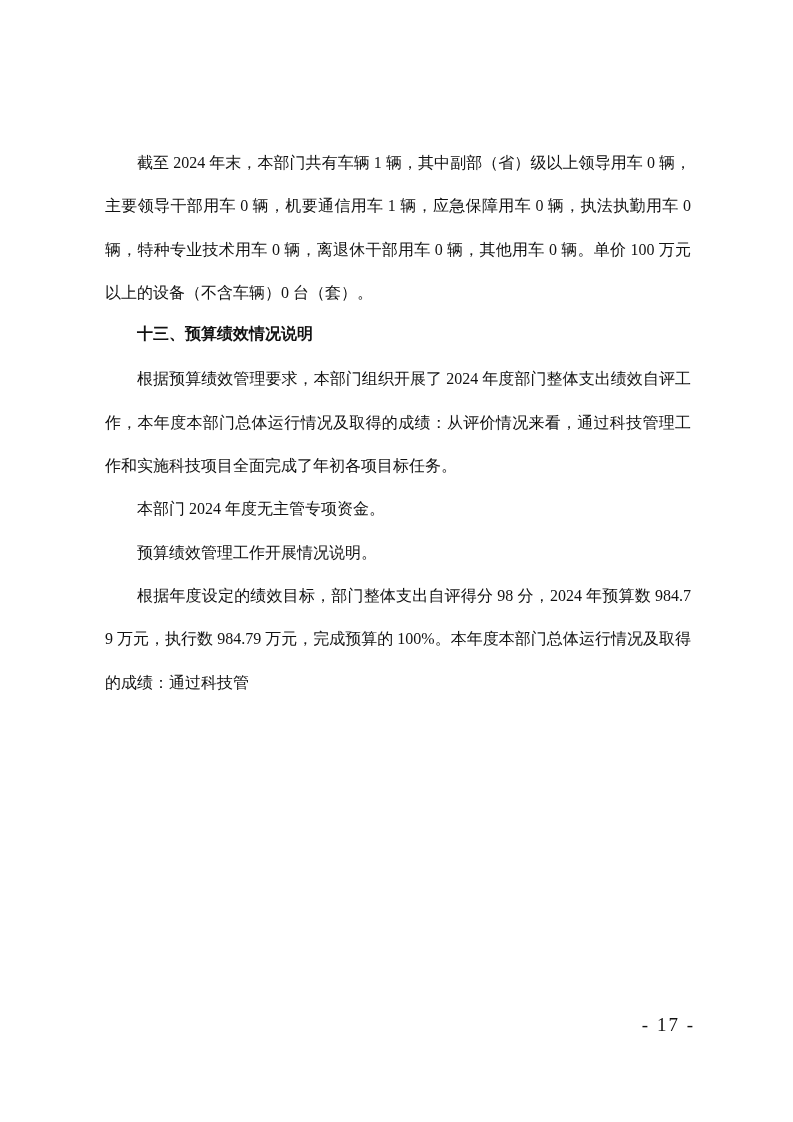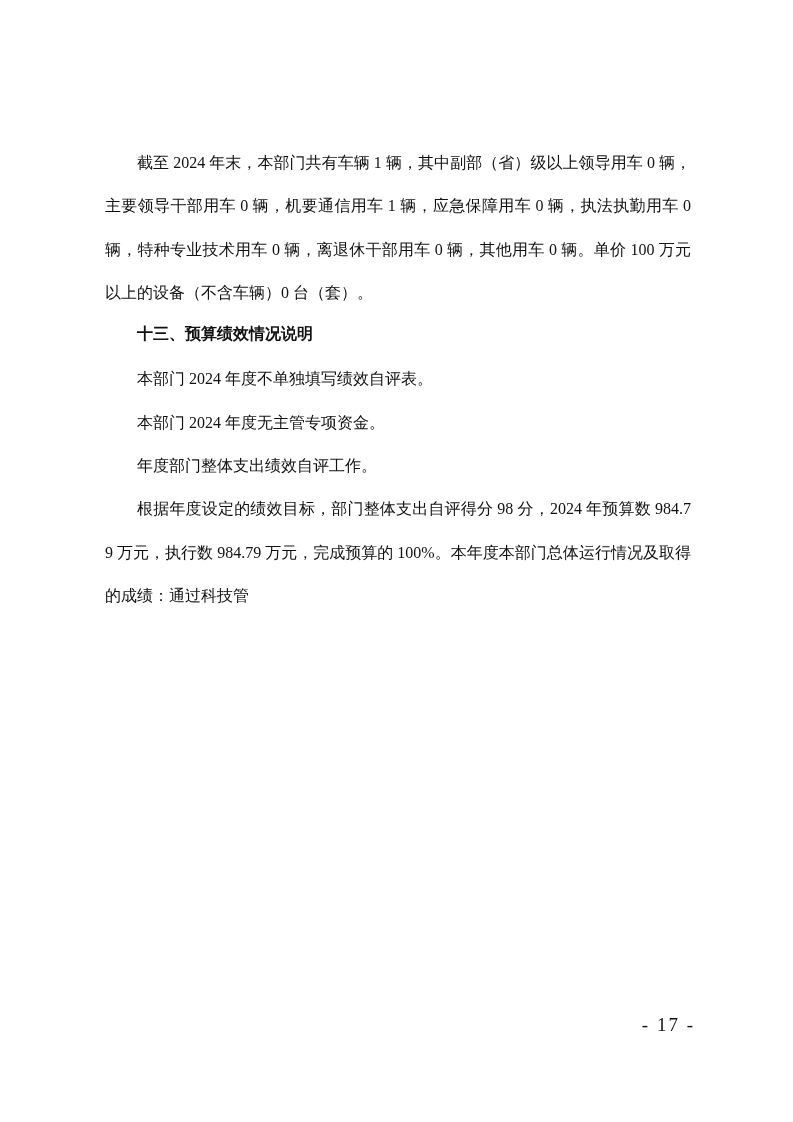--- a/index.html
+++ b/index.html
@@ -47,19 +47,19 @@
     letter-spacing: 2px;
   }
 </style>
 </head>
 <body>
 
 <div class="page">
   <div class="content" id="doc-body">
       <p class="para body">截至 2024 年末，本部门共有车辆 1 辆，其中副部（省）级以上领导用车 0 辆，主要领导干部用车 0 辆，机要通信用车 1 辆，应急保障用车 0 辆，执法执勤用车 0 辆，特种专业技术用车 0 辆，离退休干部用车 0 辆，其他用车 0 辆。单价 100 万元以上的设备（不含车辆）0 台（套）。</p>
       <p class="para heading">十三、预算绩效情况说明</p>
-      <p class="para body">本部门 2024 年度不单独填写绩效自评表。</p>
+      <p class="para body">根据预算绩效管理要求，本部门组织开展了 2024 年度部门整体支出绩效自评工作，本年度本部门总体运行情况及取得的成绩：从评价情况来看，通过科技管理工作和实施科技项目全面完成了年初各项目标任务。</p>
       <p class="para body">本部门 2024 年度无主管专项资金。</p>
-      <p class="para body">年度部门整体支出绩效自评工作。</p>
+      <p class="para body">预算绩效管理工作开展情况说明。</p>
       <p class="para body">根据年度设定的绩效目标，部门整体支出自评得分 98 分，2024 年预算数 984.79 万元，执行数 984.79 万元，完成预算的 100%。本年度本部门总体运行情况及取得的成绩：通过科技管</p>
     </div>
   <div class="footer">- 17 -</div>
 </div>
 
 </body></html>

